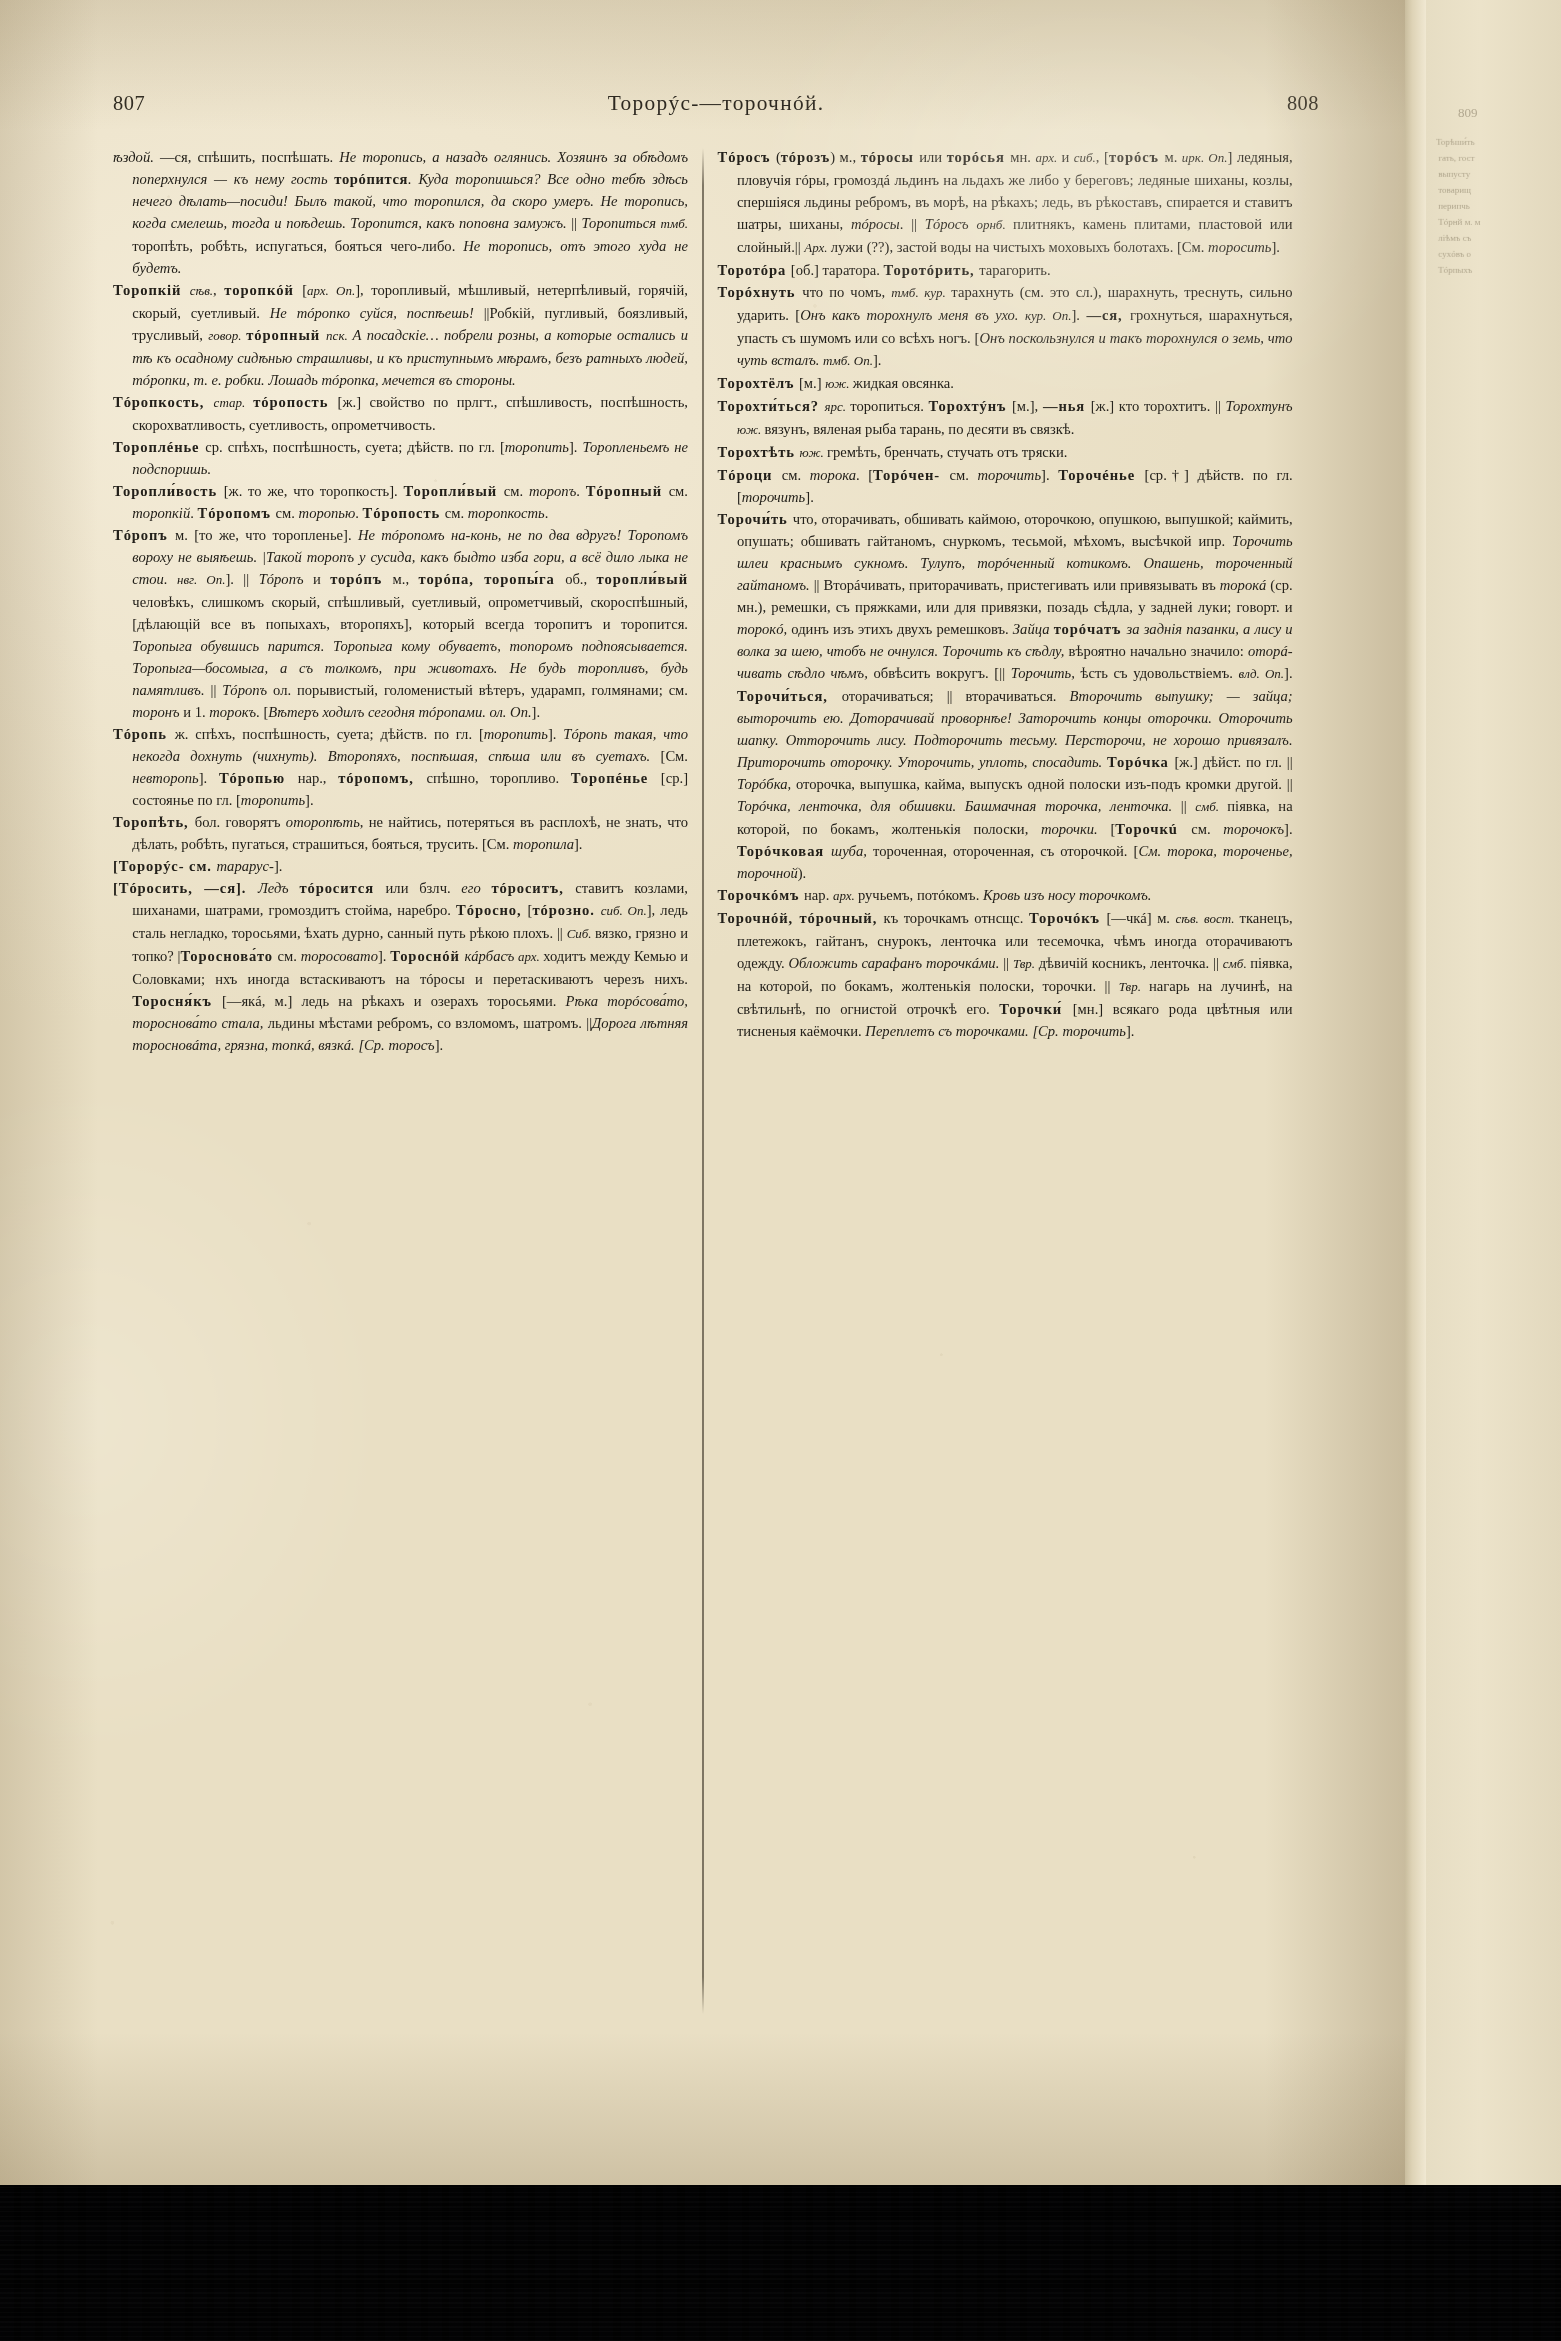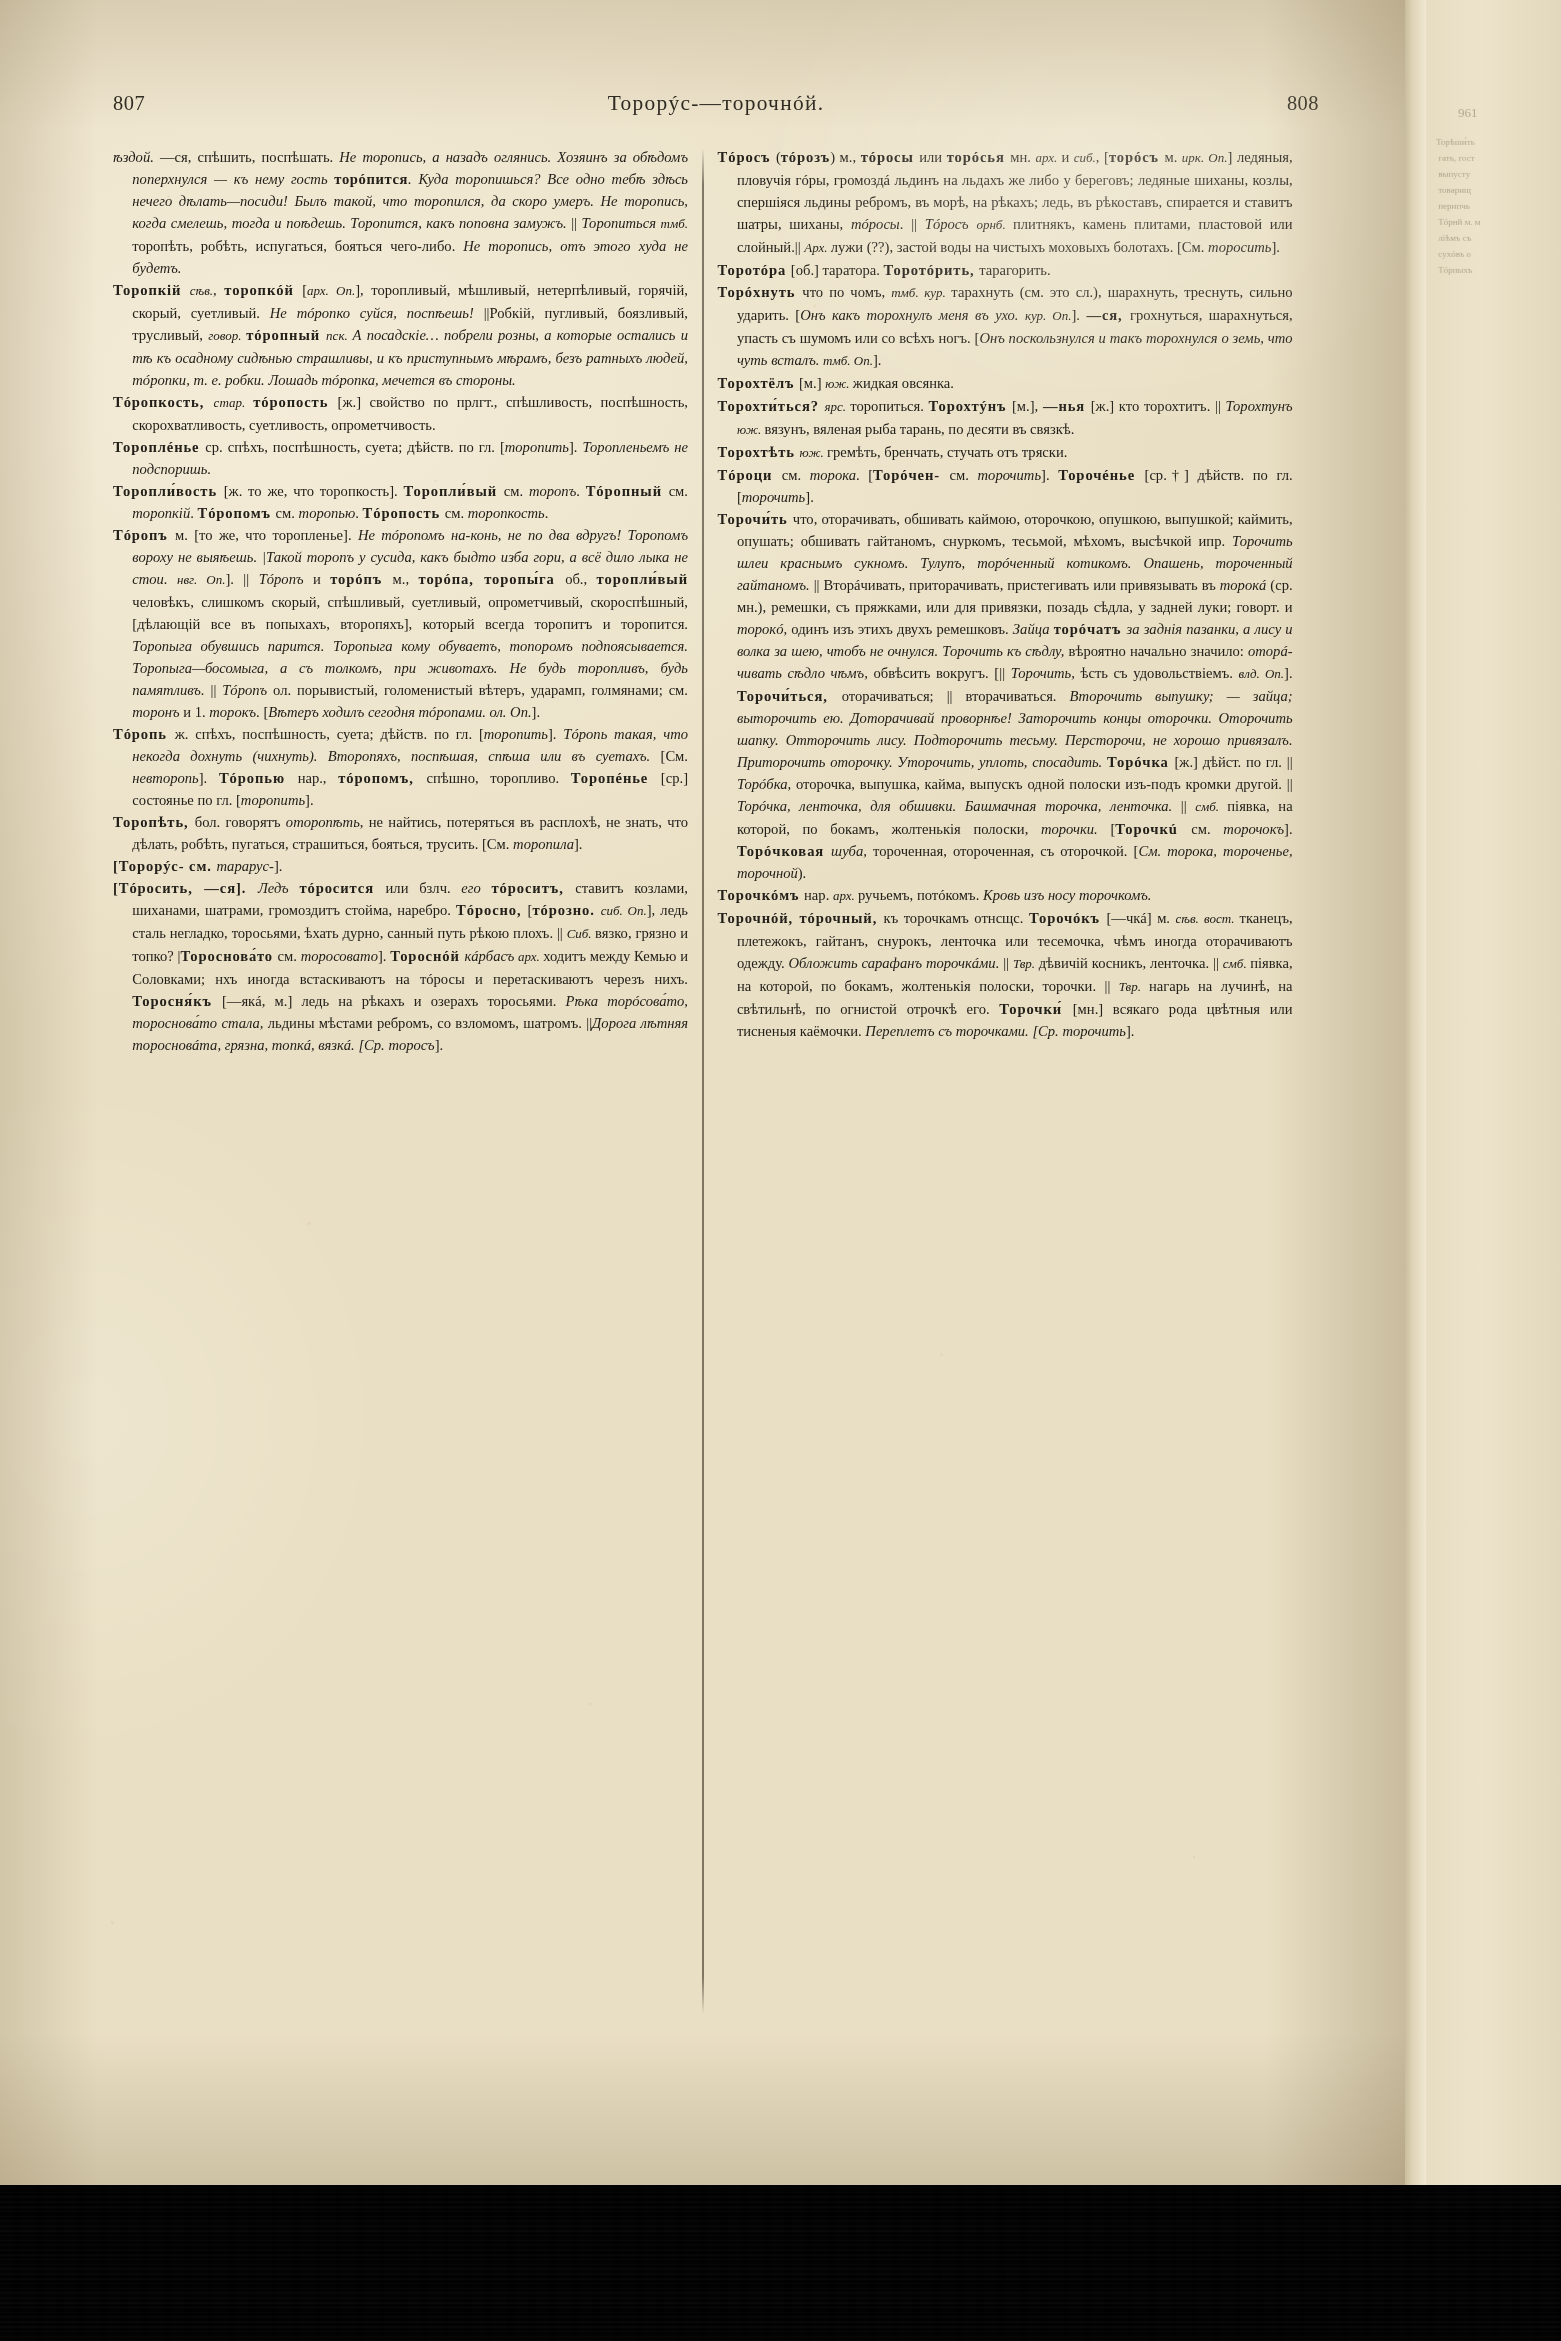--- a/index.html
+++ b/index.html
@@ -235,21 +235,21 @@
           <p class="entry"><b class="hw">Торочнóй, </b><b class="hw">тóрочный, </b><span>къ торочкамъ отнсщс. </span><b class="hw">То­рочóкъ </b><span>[—чкá] м. </span><i class="ital-sm">сѣв. вост. </i><span>тканецъ, плете­жокъ, гайтанъ, снурокъ, ленточка или тесе­мочка, чѣмъ иногда оторачиваютъ одежду. </span><i>Обло­жить сарафанъ торочкáми. </i><span>|| </span><i class="ital-sm">Твр. </i><span>дѣвичій кос­никъ, ленточка. || </span><i class="ital-sm">смб. </i><span>піявка, на которой, по бокамъ, жолтенькія полоски, торочки. || </span><i class="ital-sm">Твр. </i><span>на­гарь на лучинѣ, на свѣтильнѣ, по огнистой от­рочкѣ его. </span><b class="hw">Торочки́ </b><span>[мн.] всякаго рода цвѣтныя или тисненыя каёмочки. </span><i>Переплетъ съ тороч­ками. [Ср. </i><i>торочить</i><span>]. </span></p>
         </div>
     </div>
 
     <div class="inkfade"></div>
   </div>
 
   <div class="gutter"></div>
 
   <div class="nextpage">
-    <div class="np-num">961</div>
+    <div class="np-num">809</div>
     <div class="np-inner">Торѣши́ть
  гать, гост
  выпусту
  товарищ
  перипчь
  Тóрнй м. м
  ліѣмъ съ
  сухóвъ о
  Тóрпыхъ</div>
   </div>

